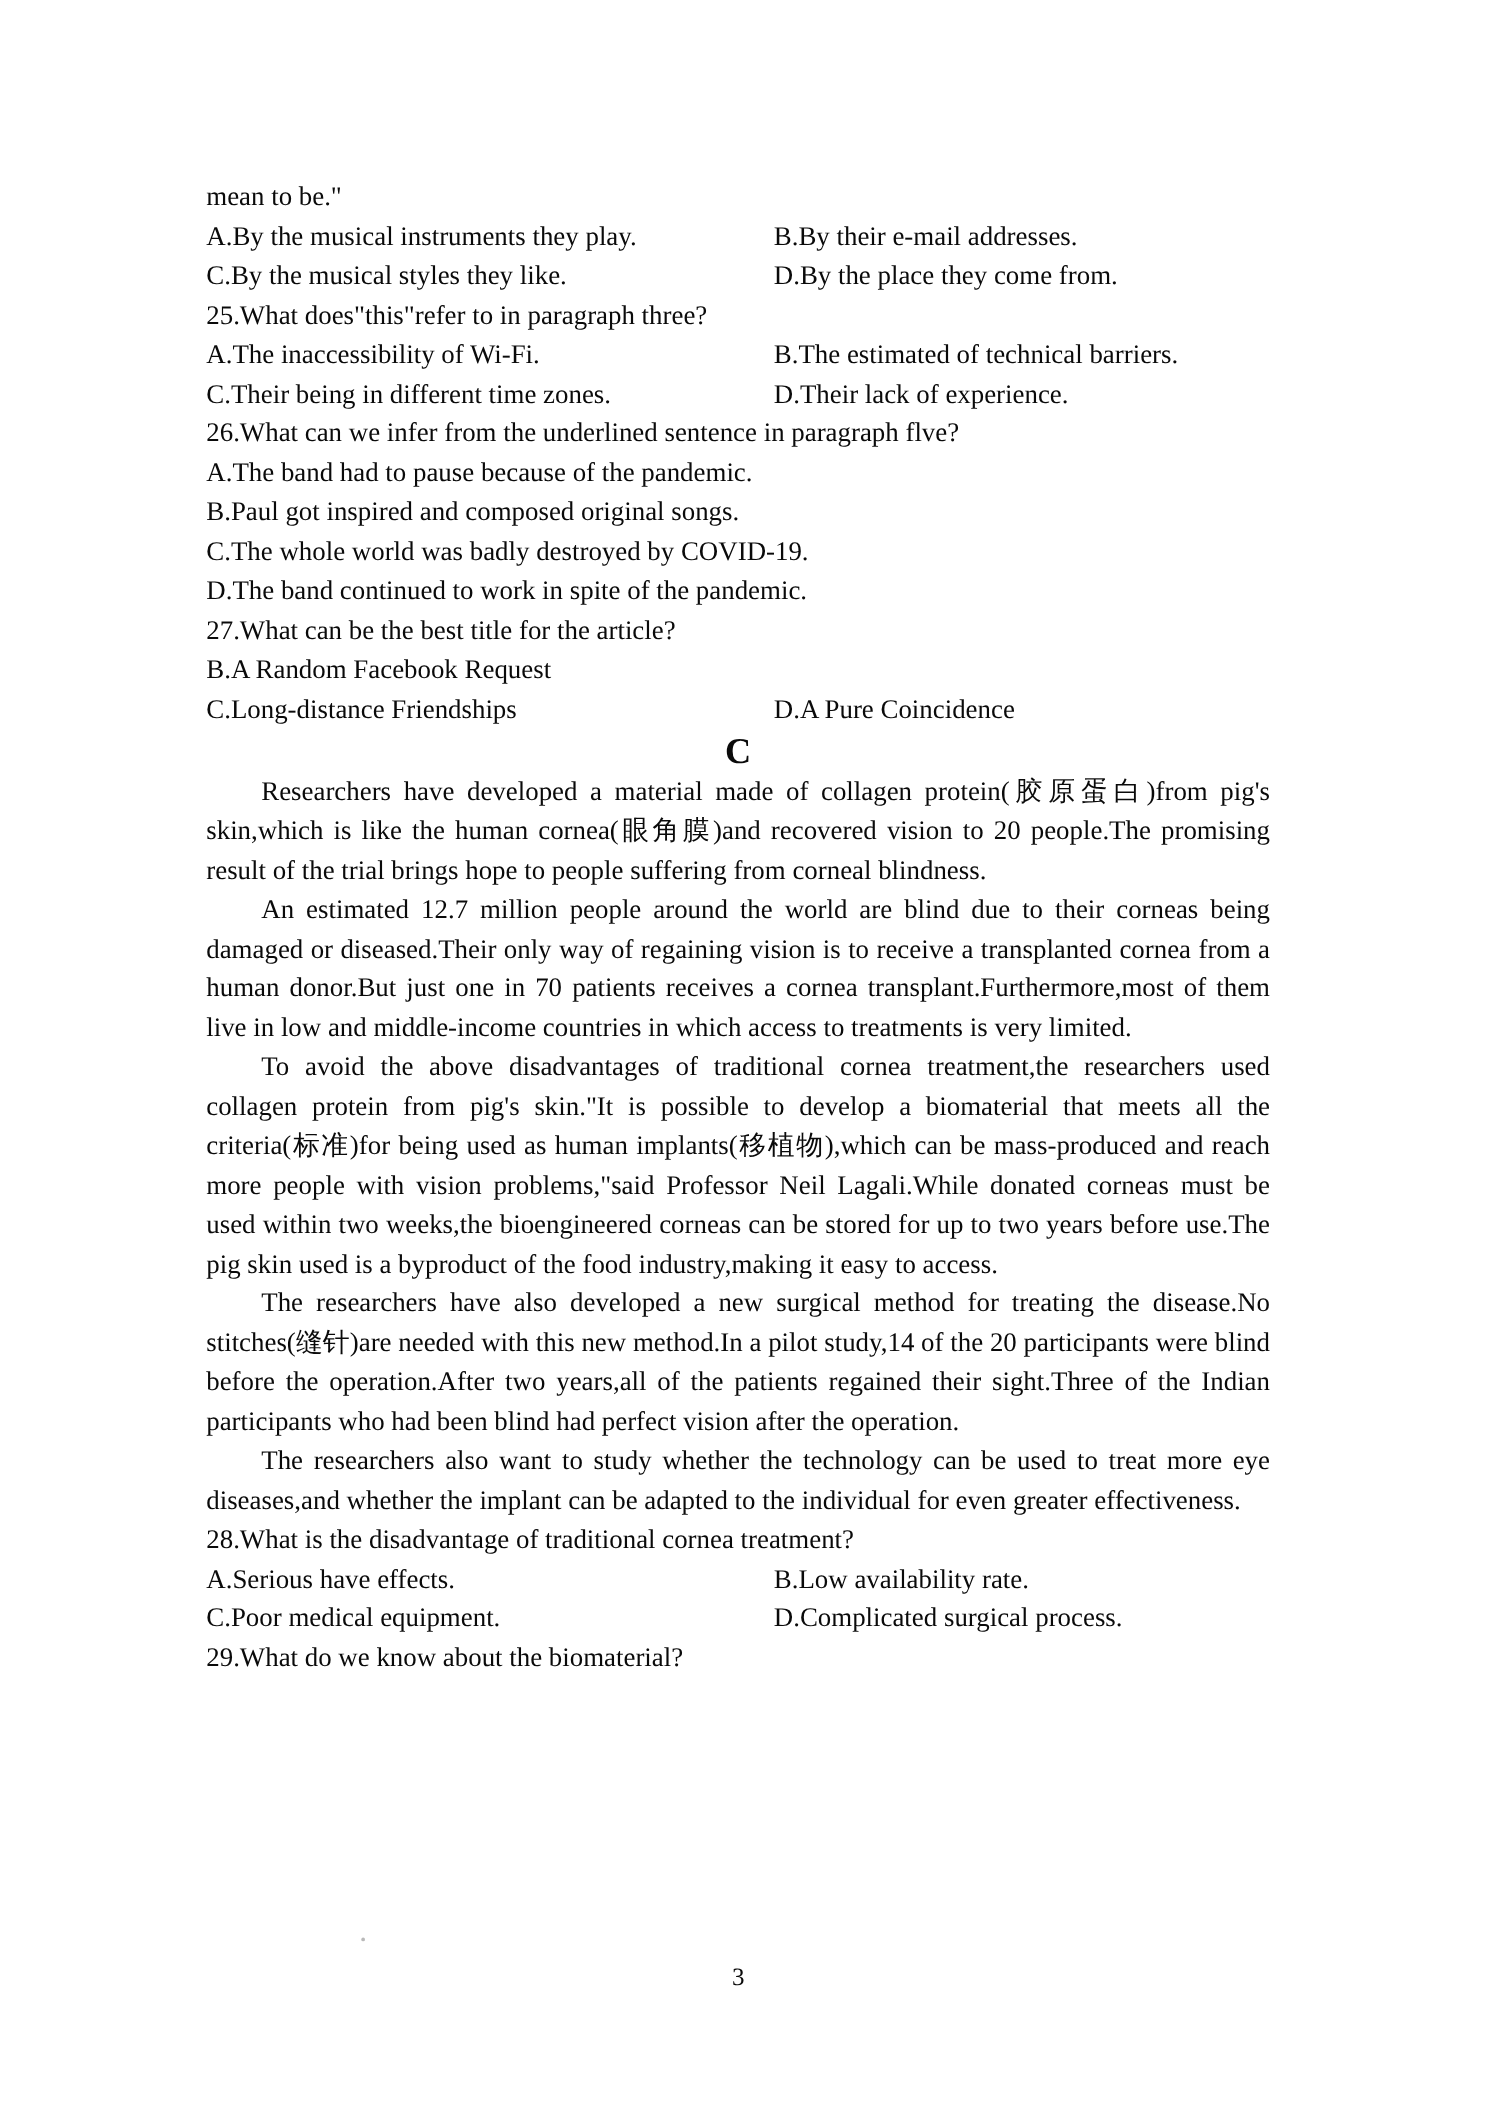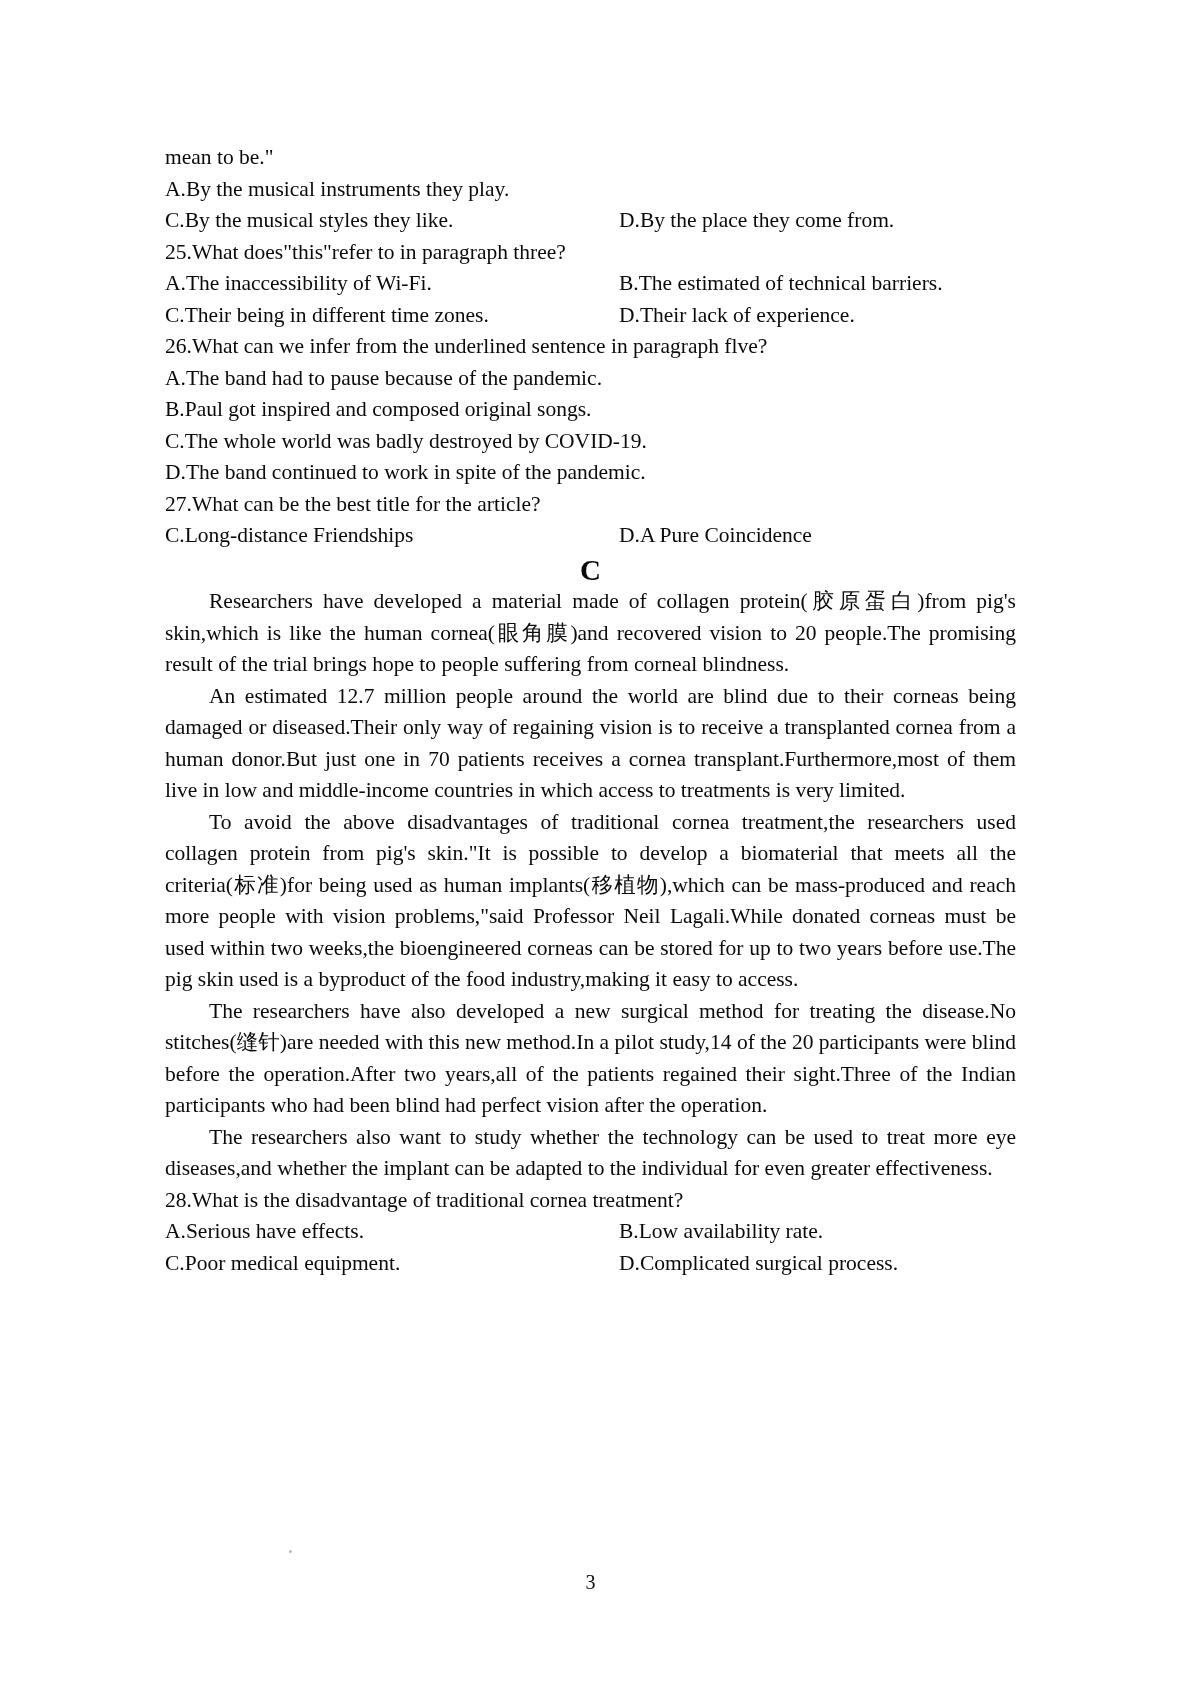--- a/index.html
+++ b/index.html
@@ -72,20 +72,21 @@
 </head>
 <body>
 
 <main class="page">
   <section class="text-block">
 
     <p class="ln">mean to be."</p>
 
     <div class="opt-row">
       <span class="opt-l">A.By the musical instruments they play.</span>
+      <span class="opt-r">B.By their e-mail addresses.</span>
     </div>
     <div class="opt-row">
       <span class="opt-l">C.By the musical styles they like.</span>
       <span class="opt-r">D.By the place they come from.</span>
     </div>
 
     <p class="ln">25.What does"this"refer to in paragraph three?</p>
     <div class="opt-row">
       <span class="opt-l">A.The inaccessibility of Wi-Fi.</span>
       <span class="opt-r">B.The estimated of technical barriers.</span>
@@ -96,20 +97,21 @@
     </div>
 
     <p class="ln">26.What can we infer from the underlined sentence in paragraph flve?</p>
     <p class="ln">A.The band had to pause because of the pandemic.</p>
     <p class="ln">B.Paul got inspired and composed original songs.</p>
     <p class="ln">C.The whole world was badly destroyed by COVID-19.</p>
     <p class="ln">D.The band continued to work in spite of the pandemic.</p>
 
     <p class="ln">27.What can be the best title for the article?</p>
     <div class="opt-row">
+      <span class="opt-r">B.A Random Facebook Request</span>
     </div>
     <div class="opt-row">
       <span class="opt-l">C.Long-distance Friendships</span>
       <span class="opt-r">D.A Pure Coincidence</span>
     </div>
 
     <h3 class="section-head">C</h3>
 
     <p class="para">Researchers have developed a material made of collagen protein(胶原蛋白)from pig's skin,which is like the human cornea(眼角膜)and recovered vision to 20 people.The promising result of the trial brings hope to people suffering from corneal blindness.</p>
     <p class="para">An estimated 12.7 million people around the world are blind due to their corneas being damaged or diseased.Their only way of regaining vision is to receive a transplanted cornea from a human donor.But just one in 70 patients receives a cornea transplant.Furthermore,most of them live in low and middle-income countries in which access to treatments is very limited.</p>
@@ -120,19 +122,20 @@
     <p class="ln">28.What is the disadvantage of traditional cornea treatment?</p>
     <div class="opt-row">
       <span class="opt-l">A.Serious have effects.</span>
       <span class="opt-r">B.Low availability rate.</span>
     </div>
     <div class="opt-row">
       <span class="opt-l">C.Poor medical equipment.</span>
       <span class="opt-r">D.Complicated surgical process.</span>
     </div>
 
+    <p class="ln">29.What do we know about the biomaterial?</p>
 
   </section>
 
   <div class="speck"></div>
 
   <footer class="page-num">3</footer>
 </main>
 
 </body></html>

